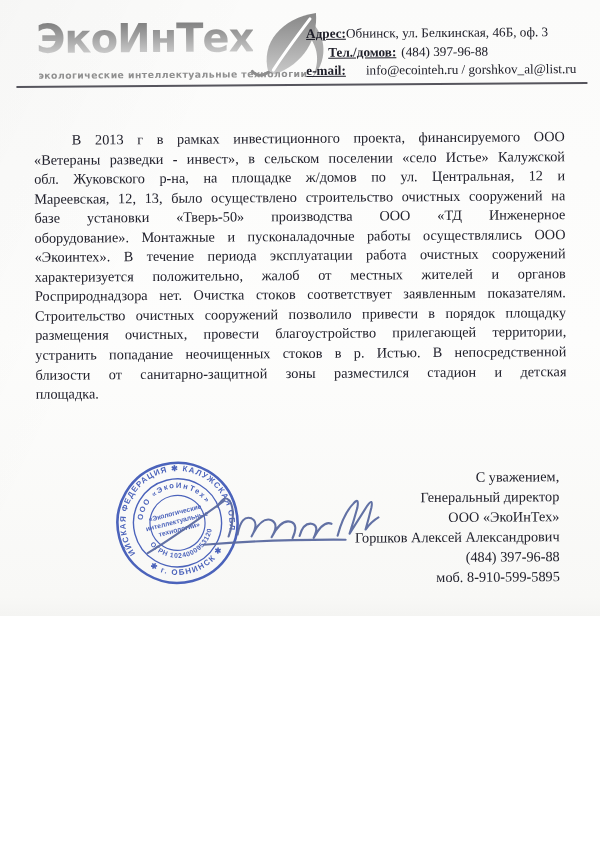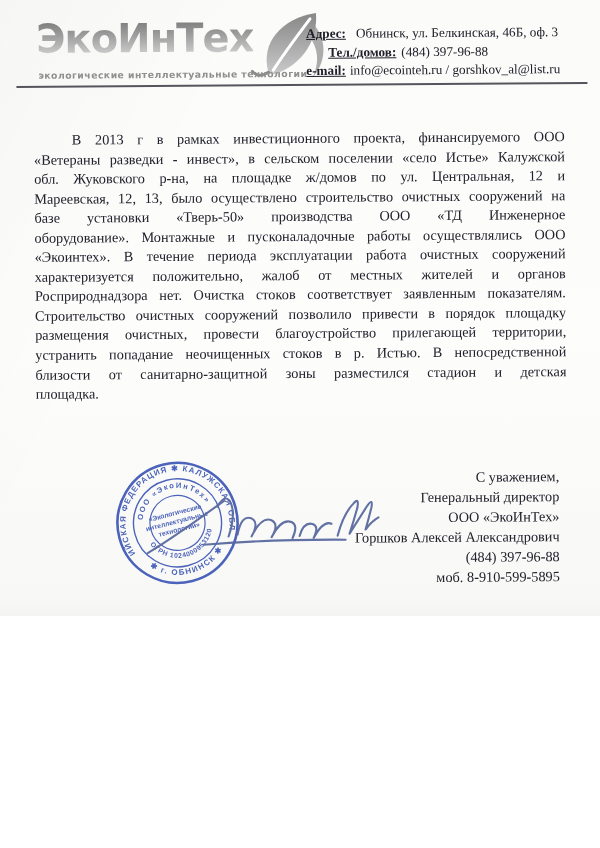--- a/index.html
+++ b/index.html
@@ -24,23 +24,23 @@
   .leaf{position:absolute;left:212px;top:-4px;width:92px;height:82px;}
   .tagline{
     position:absolute;left:10px;top:56px;white-space:nowrap;
     font-family:"DejaVu Sans", sans-serif;font-size:9.3px;font-weight:bold;
     color:#8f8f8f;letter-spacing:0.45px;
   }
   .contact-block{position:absolute;left:308px;top:25px;width:284px;font-size:13.2px;line-height:18.6px;color:#20202a;}
   .contact-line{white-space:nowrap;}
   .contact-line.phone{margin-left:22px;}
   .lbl{font-weight:bold;text-decoration:underline;}
-  .lbl.addr{margin-right:10px;}
+  .lbl.addr{margin-right:0;}
   .lbl.tel{margin-right:5px;}
-  .lbl.mail{margin-right:4px;text-align:right;}
+  .lbl.mail{margin-right:20px;text-align:right;}
   .rule{position:absolute;left:18px;top:84px;width:571px;height:2px;background:#56555d;}
   
   .body-text{position:absolute;left:35px;top:129px;width:531px;font-size:14.3px;color:#22222d;}
   .body-text .ln{text-align:justify;text-align-last:justify;line-height:19.55px;height:19.55px;overflow:hidden;}
   .body-text .ln.first{text-indent:38px;}
   .body-text .ln.last{text-align-last:left;}
   
   .sig-text{position:absolute;right:42px;top:468px;text-align:right;font-size:14.3px;line-height:20px;color:#22222d;white-space:nowrap;}
   .stamp{position:absolute;left:104px;top:450px;width:144px;height:144px;transform:rotate(-14deg);opacity:0.92;}
   .stamp text{font-family:"Liberation Sans", sans-serif;font-weight:bold;fill:#3d57b6;}

